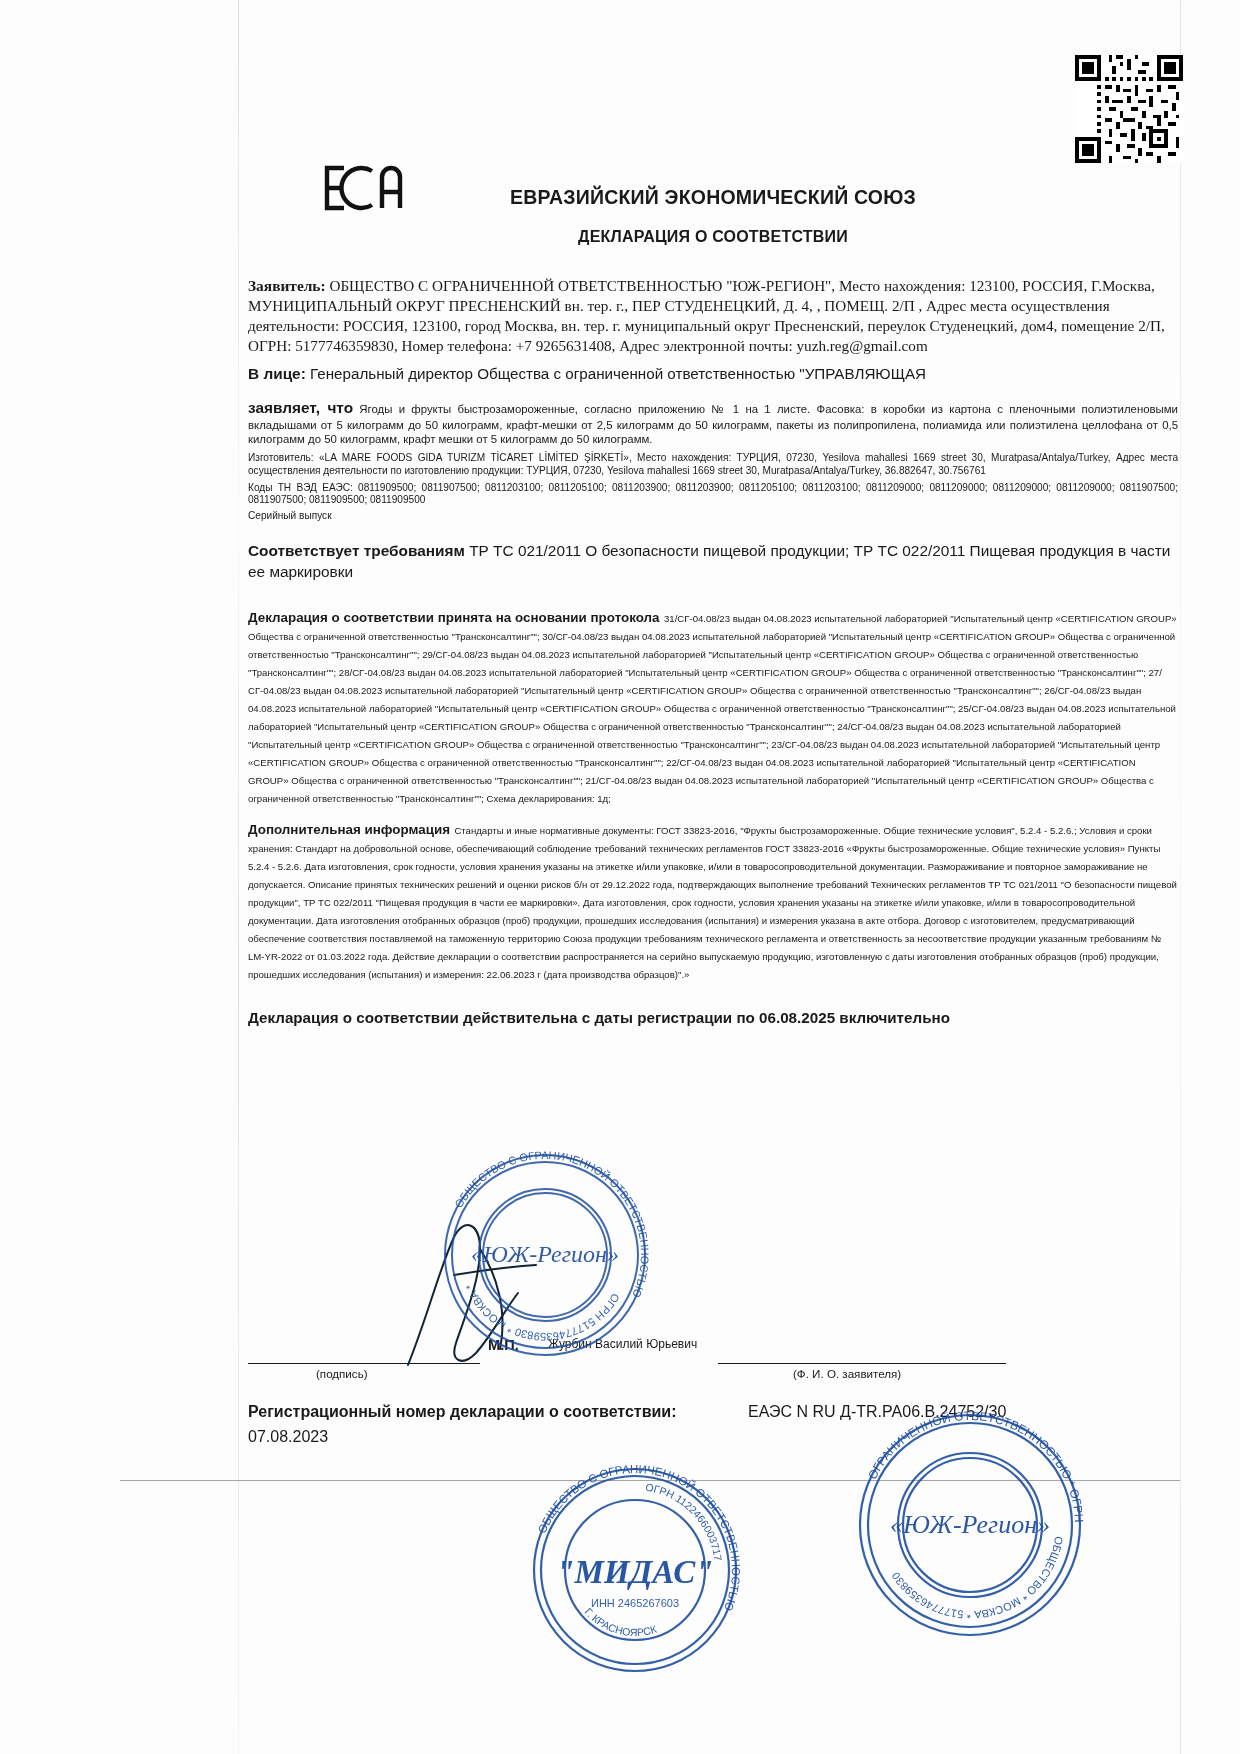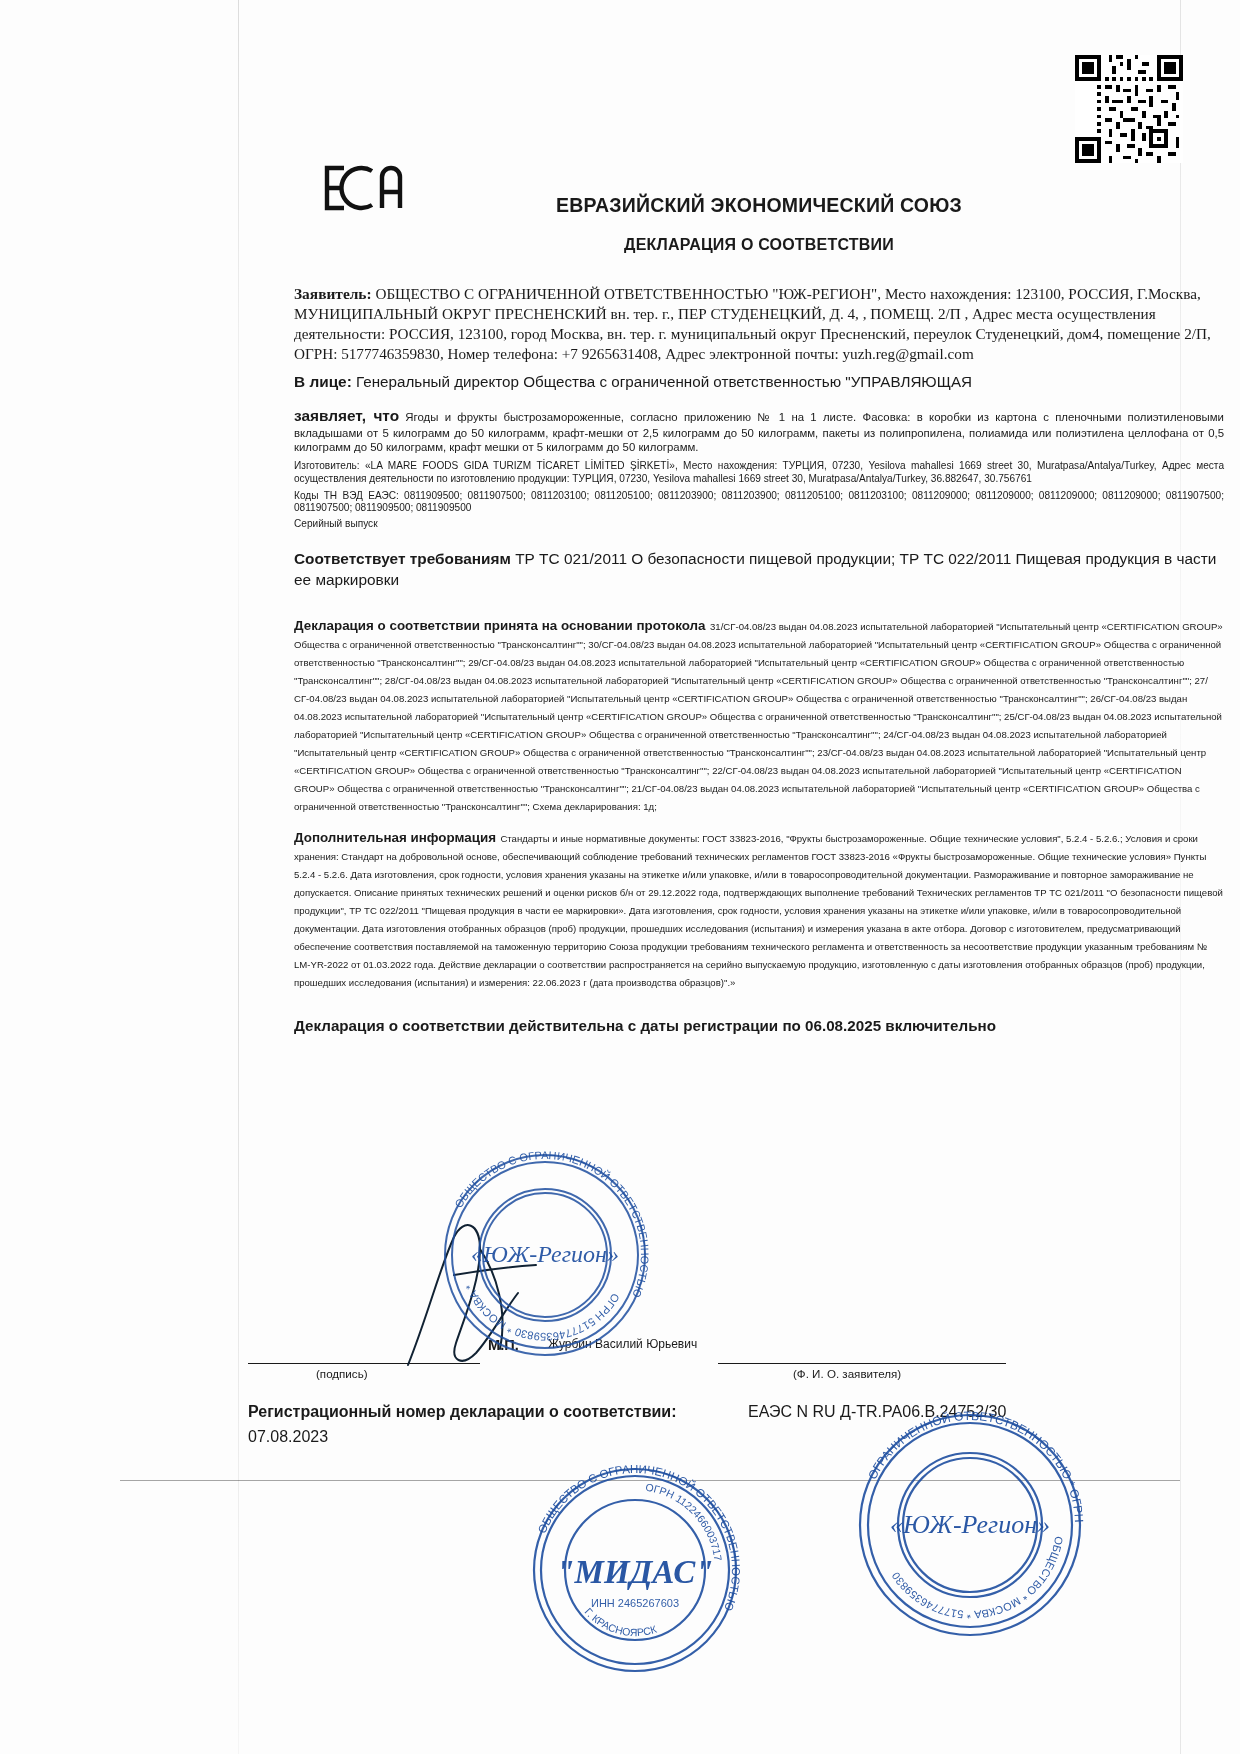--- a/index.html
+++ b/index.html
@@ -52,23 +52,22 @@
     left: 322px;
     top: 165px;
     width: 84px;
     height: 46px;
   }
   .eac svg { display:block; }
 
   .content {
     position: absolute;
     left: 248px;
-    top: 8px;
+    top: 0;
     width: 930px;
-    margin-left: 46px;
   }
 
   h1.union {
     font-size: 19.5px;
     font-weight: bold;
     text-align: center;
     margin: 0;
     padding-top: 186px;
     letter-spacing: 0.2px;
   }

